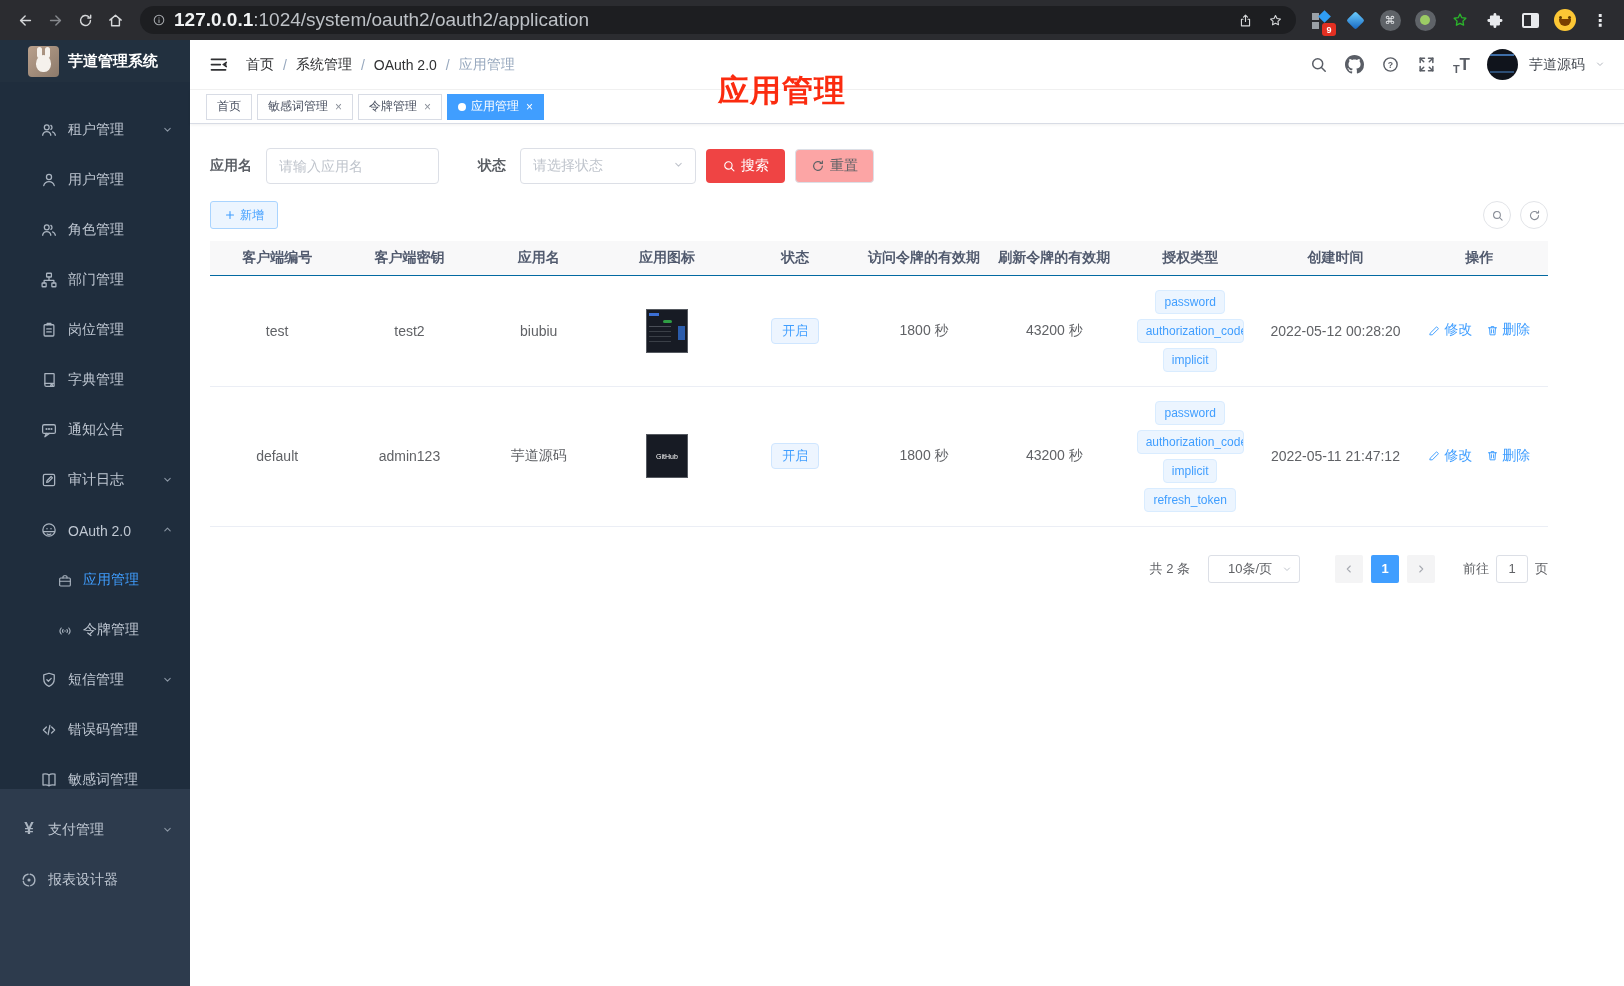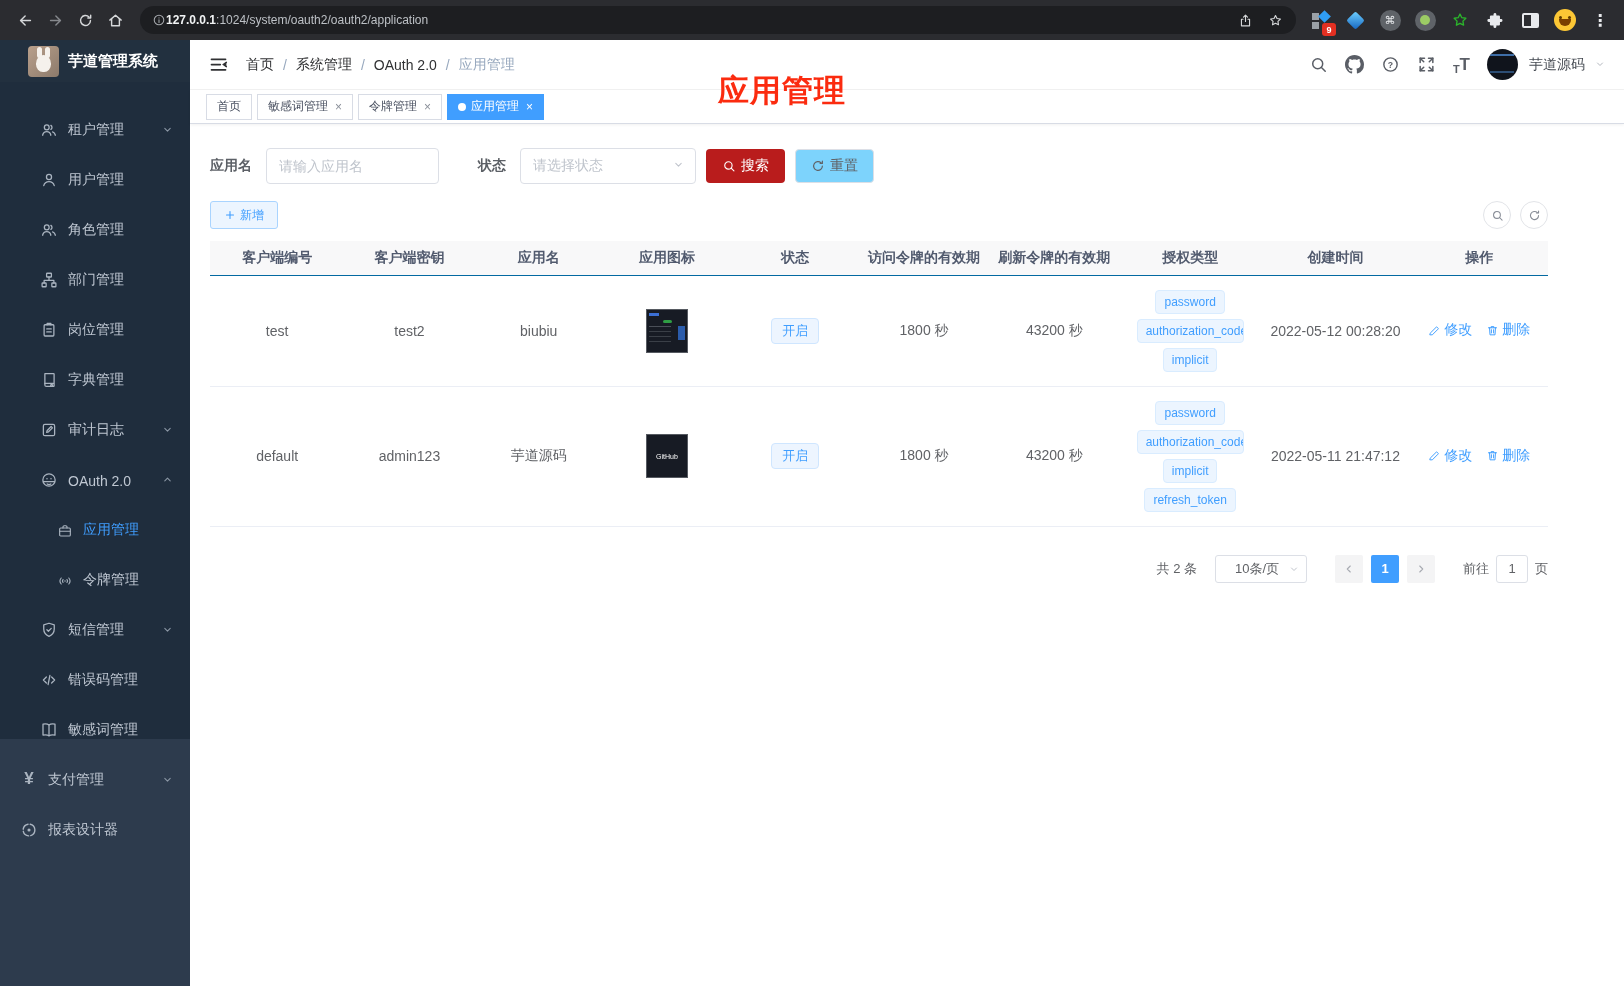--- a/index.html
+++ b/index.html
@@ -9,21 +9,21 @@
   
   .browser { height:40px; background:#2b2c30; display:flex; align-items:center; padding:0 10px; }
   .bicon { width:30px; height:30px; display:flex; align-items:center; justify-content:center;
            color:#d6d8da; flex:none; }
   .bicon svg { width:17px; height:17px; }
   .bicon.dim { color:#86898d; }
   .url-pill { flex:1; height:28px; background:#1d1e21; border-radius:15px; margin:0 10px;
               display:flex; align-items:center; padding:0 6px 0 12px; min-width:0; }
   .url-pill .info { color:#a6a9ad; display:flex; align-items:center; }
   .url-pill .info svg { width:14px; height:14px; }
-  .url-text { font-size:12px; white-space:nowrap; overflow:hidden; flex:1; }
+  .url-text { font-size:19px; margin-left:8px; white-space:nowrap; overflow:hidden; flex:1; }
   .url-text b { color:#f1f3f4; font-weight:600; }
   .url-text span { color:#bdc1c6; font-weight:400; }
   .pill-actions { display:flex; align-items:center; }
   .pill-actions .bicon svg { width:15px; height:15px; }
   .extrow { display:flex; align-items:center; gap:7px; }
   .ext { width:28px; height:28px; display:flex; align-items:center; justify-content:center; position:relative; flex:none; }
   .ext-grid { width:17px; height:17px; position:relative; }
   .ext-grid i { position:absolute; background:#9aa0a6; width:7px; height:7px; display:block; }
   .ext-grid i.g1{ left:0; top:1px; } .ext-grid i.g2{ left:0; top:10px; }
   .ext-grid i.gem{ background:#2f9df4; width:9px; height:9px; left:8px; top:0; transform:rotate(45deg); }
@@ -114,22 +114,22 @@
     font-size:14px; padding:0 12px; color:#606266; outline:none; }
   .inputbox::placeholder { color:#bfc4cc; }
   .selectbox { width:176px; height:36px; border:1px solid #dcdfe6; border-radius:4px;
     display:flex; align-items:center; padding:0 10px 0 12px; cursor:pointer; }
   .selectbox .ph { font-size:14px; color:#bfc4cc; flex:1; }
   .selectbox .sc { color:#c0c4cc; } .selectbox .sc svg { width:13px; height:13px; }
   .gap40 { width:39px; } .gap10 { width:10px; }
   .btn { height:34px; border-radius:4px; display:flex; align-items:center; justify-content:center;
     font-size:14px; cursor:pointer; border:1px solid transparent; padding:0 15px; gap:5px; white-space:nowrap; }
   .btn svg { width:14px; height:14px; }
-  .btn-primary { background:#b91c1c; color:#fff; }
-  .btn-plain { background:#7dd3fc; border-color:#dcdfe6; color:#606266; }
+  .btn-primary { background:#ef4444; color:#fff; }
+  .btn-plain { background:#fca5a5; border-color:#dcdfe6; color:#606266; }
 
   .toolbar-row { margin-top:17px; display:flex; align-items:center; }
   .btn-add { height:28px; padding:0 13px; background:#ecf5ff; border:1px solid #a9d4ff; color:#409eff;
     border-radius:3px; font-size:12px; display:flex; align-items:center; gap:4px; cursor:pointer; }
   .btn-add svg { width:12px; height:12px; }
   .tool-circles { margin-left:auto; display:flex; gap:9px; }
   .tcirc { width:28px; height:28px; border-radius:50%; border:1px solid #e2e4e8; color:#878c96;
     display:flex; align-items:center; justify-content:center; cursor:pointer; background:#fff; }
   .tcirc svg { width:13px; height:13px; }
 
@@ -150,21 +150,21 @@
   .tags { display:flex; flex-direction:column; align-items:center; gap:5px; }
   .tag { height:24px; line-height:22px; padding:0 8px; background:#ecf5ff; border:1px solid #d9ecff;
     border-radius:4px; color:#409eff; font-size:12px; max-width:107px; overflow:hidden; white-space:nowrap; }
   .oplink { color:#409eff; font-size:14px; display:inline-flex; align-items:center; gap:3px; cursor:pointer; }
   .oplink svg { width:13px; height:13px; }
   .oplink + .oplink { margin-left:10px; }
 
   .pager { margin-top:28px; display:flex; align-items:center; justify-content:flex-end; font-size:13px; color:#606266; }
   .pager .total { margin-right:18px; }
   .psize { width:92px; height:28px; border:1px solid #dcdfe6; border-radius:3px; display:flex;
-    align-items:center; padding:0 6px 0 10px; cursor:pointer; margin-right:20px; }
+    align-items:center; padding:0 6px 0 10px; cursor:pointer; margin-right:27px; }
   .psize span { flex:1; text-align:center; }
   .psize svg { width:12px; height:12px; color:#c0c4cc; }
   .pbtn { min-width:28px; height:28px; border-radius:2px; background:#f4f4f5; color:#a8abb2;
     display:flex; align-items:center; justify-content:center; cursor:pointer; margin-left:8px; }
   .pbtn svg { width:12px; height:12px; }
   .pnum { min-width:28px; height:28px; border-radius:2px; background:#409eff; color:#fff; font-weight:700;
     display:flex; align-items:center; justify-content:center; margin-left:8px; cursor:pointer; }
   .goto-label { margin-left:28px; }
   .goto-input { width:32px; height:28px; border:1px solid #dcdfe6; border-radius:3px; margin:0 7px;
     text-align:center; font-size:13px; color:#606266; outline:none; }
@@ -523,20 +523,28 @@
           </span>
         <span>岗位管理</span>
       </div>
       <div class="mi">
         <span class="ic">
             <svg>
               <use href="#i-dict"></use>
             </svg>
           </span>
         <span>字典管理</span>
+      </div>
+      <div class="mi">
+        <span class="ic">
+            <svg>
+              <use href="#i-msg"></use>
+            </svg>
+          </span>
+        <span>通知公告</span>
       </div>
       <div class="mi">
         <span class="ic">
             <svg>
               <use href="#i-log"></use>
             </svg>
           </span>
         <span>审计日志</span>
         <span class="arrow"><svg>
               <use href="#i-chevd"></use>

